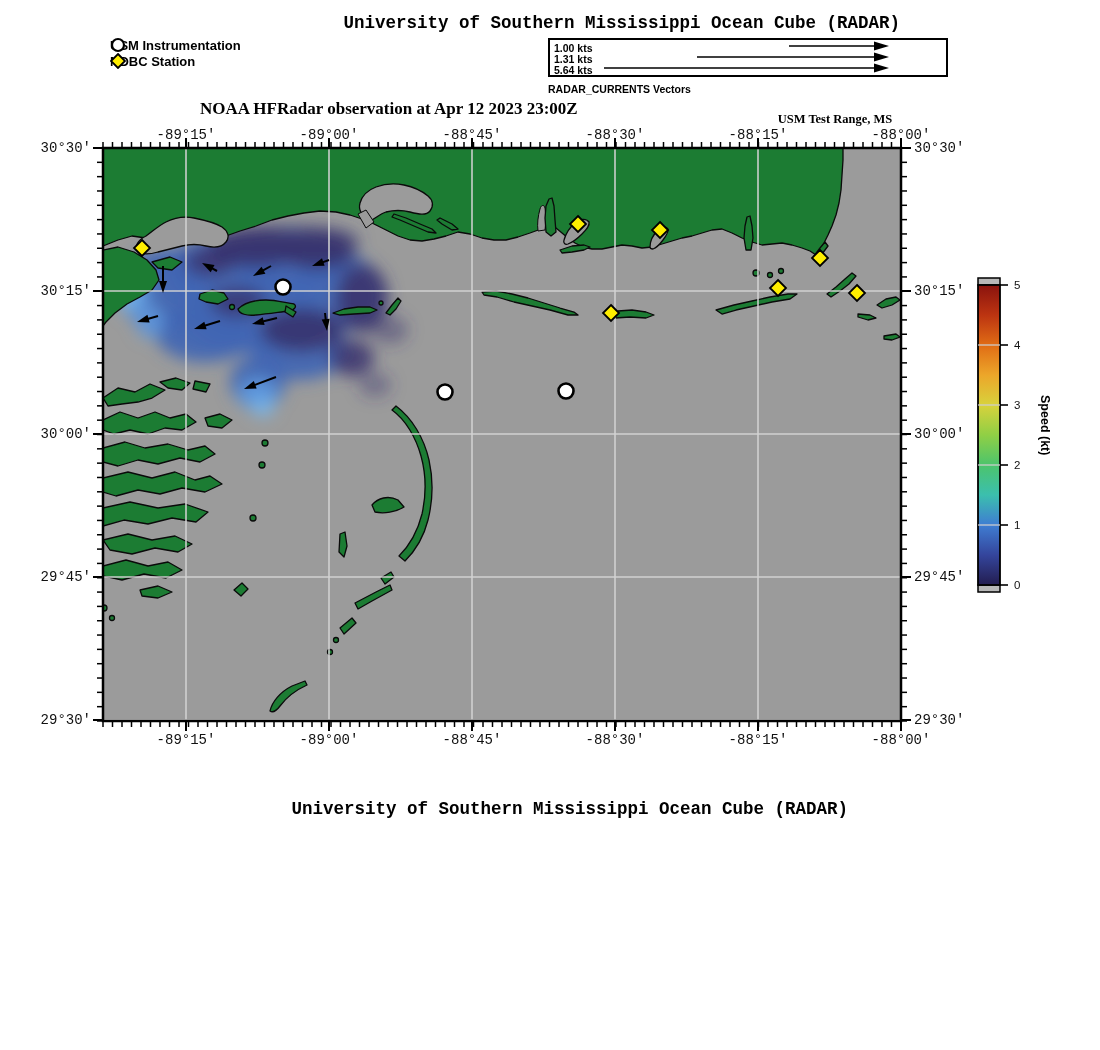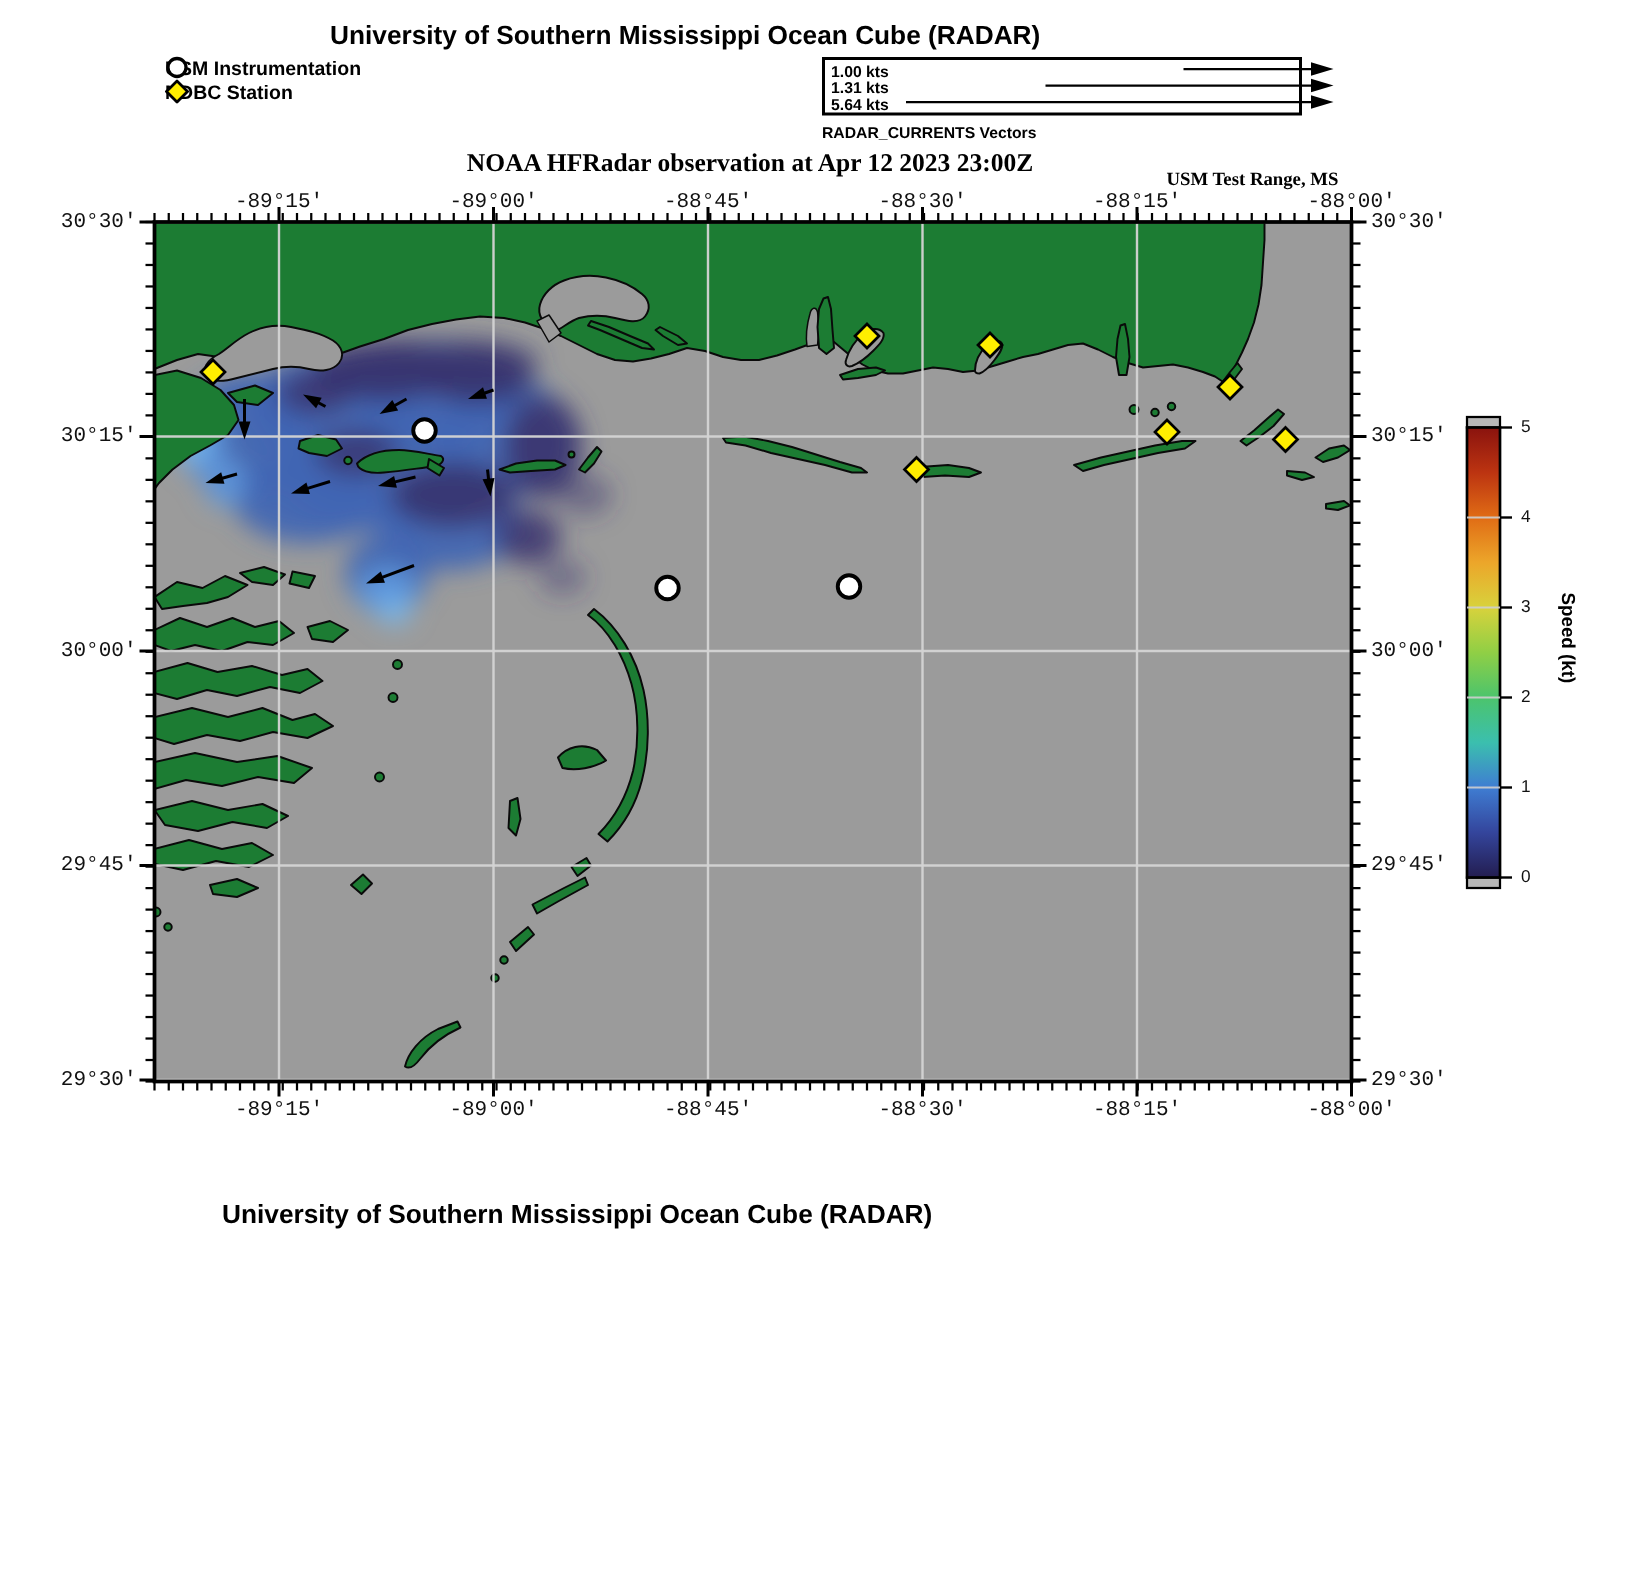--- a/index.html
+++ b/index.html
@@ -1,25 +1,25 @@
 <!DOCTYPE html>
 <html><head>
 <meta charset="utf-8">
 <style>
   html,body{margin:0;padding:0;background:#ffffff;}
   .stage{position:relative;width:1100px;height:1050px;background:#ffffff;overflow:hidden;
          font-family:"Liberation Sans",sans-serif;}
   .stage svg{position:absolute;left:0;top:0;}
   .abs{position:absolute;}
-  .title-sans{font-family:Liberation Sans, sans-serif;font-weight:bold;font-size:17.5px;color:#000;text-align:left;}
-  .title-serif{font-family:"Liberation Serif","DejaVu Serif",serif;font-weight:bold;font-size:17px;color:#000;text-align:center;}
+  .title-sans{font-family:Liberation Mono, monospace;font-weight:bold;font-size:17.5px;color:#000;text-align:right;}
+  .title-serif{font-family:"Liberation Serif","DejaVu Serif",serif;font-weight:bold;font-size:17px;color:#000;}
   .small-serif{font-family:"Liberation Serif","DejaVu Serif",serif;font-weight:bold;font-size:12.5px;color:#000;text-align:center;}
   .legend-row{position:absolute;display:flex;align-items:center;gap:6px;height:16px;}
   .legend-label{font-size:13px;font-weight:bold;color:#000;white-space:nowrap;}
-  .scalebox{position:absolute;left:548px;top:38px;width:320px;height:39px;border:2px solid #000;box-sizing:border-box;}
+  .scalebox{position:absolute;left:548px;top:38px;width:400px;height:39px;border:2px solid #000;box-sizing:border-box;}
   .scalebox .kts{position:absolute;left:4px;font-size:10.5px;font-weight:bold;color:#000;line-height:11px;white-space:nowrap;}
   .vec-caption{position:absolute;left:548px;top:83px;font-size:10.5px;font-weight:bold;color:#000;}
   .tick-label{position:absolute;font-family:Liberation Mono, monospace;font-size:14px;color:#111;white-space:nowrap;}
   .tick-label.top,.tick-label.bottom{transform:translateX(-50%);}
   .tick-label.left{transform:translate(-100%,-50%);}
   .tick-label.right{transform:translateY(-50%);}
   .cb-tick-label{position:absolute;font-size:11.5px;color:#111;transform:translateY(-50%);}
   .cb-axis-label{position:absolute;font-size:12.5px;font-weight:bold;color:#000;transform:rotate(90deg);transform-origin:center;white-space:nowrap;}
 </style>
 </head>

